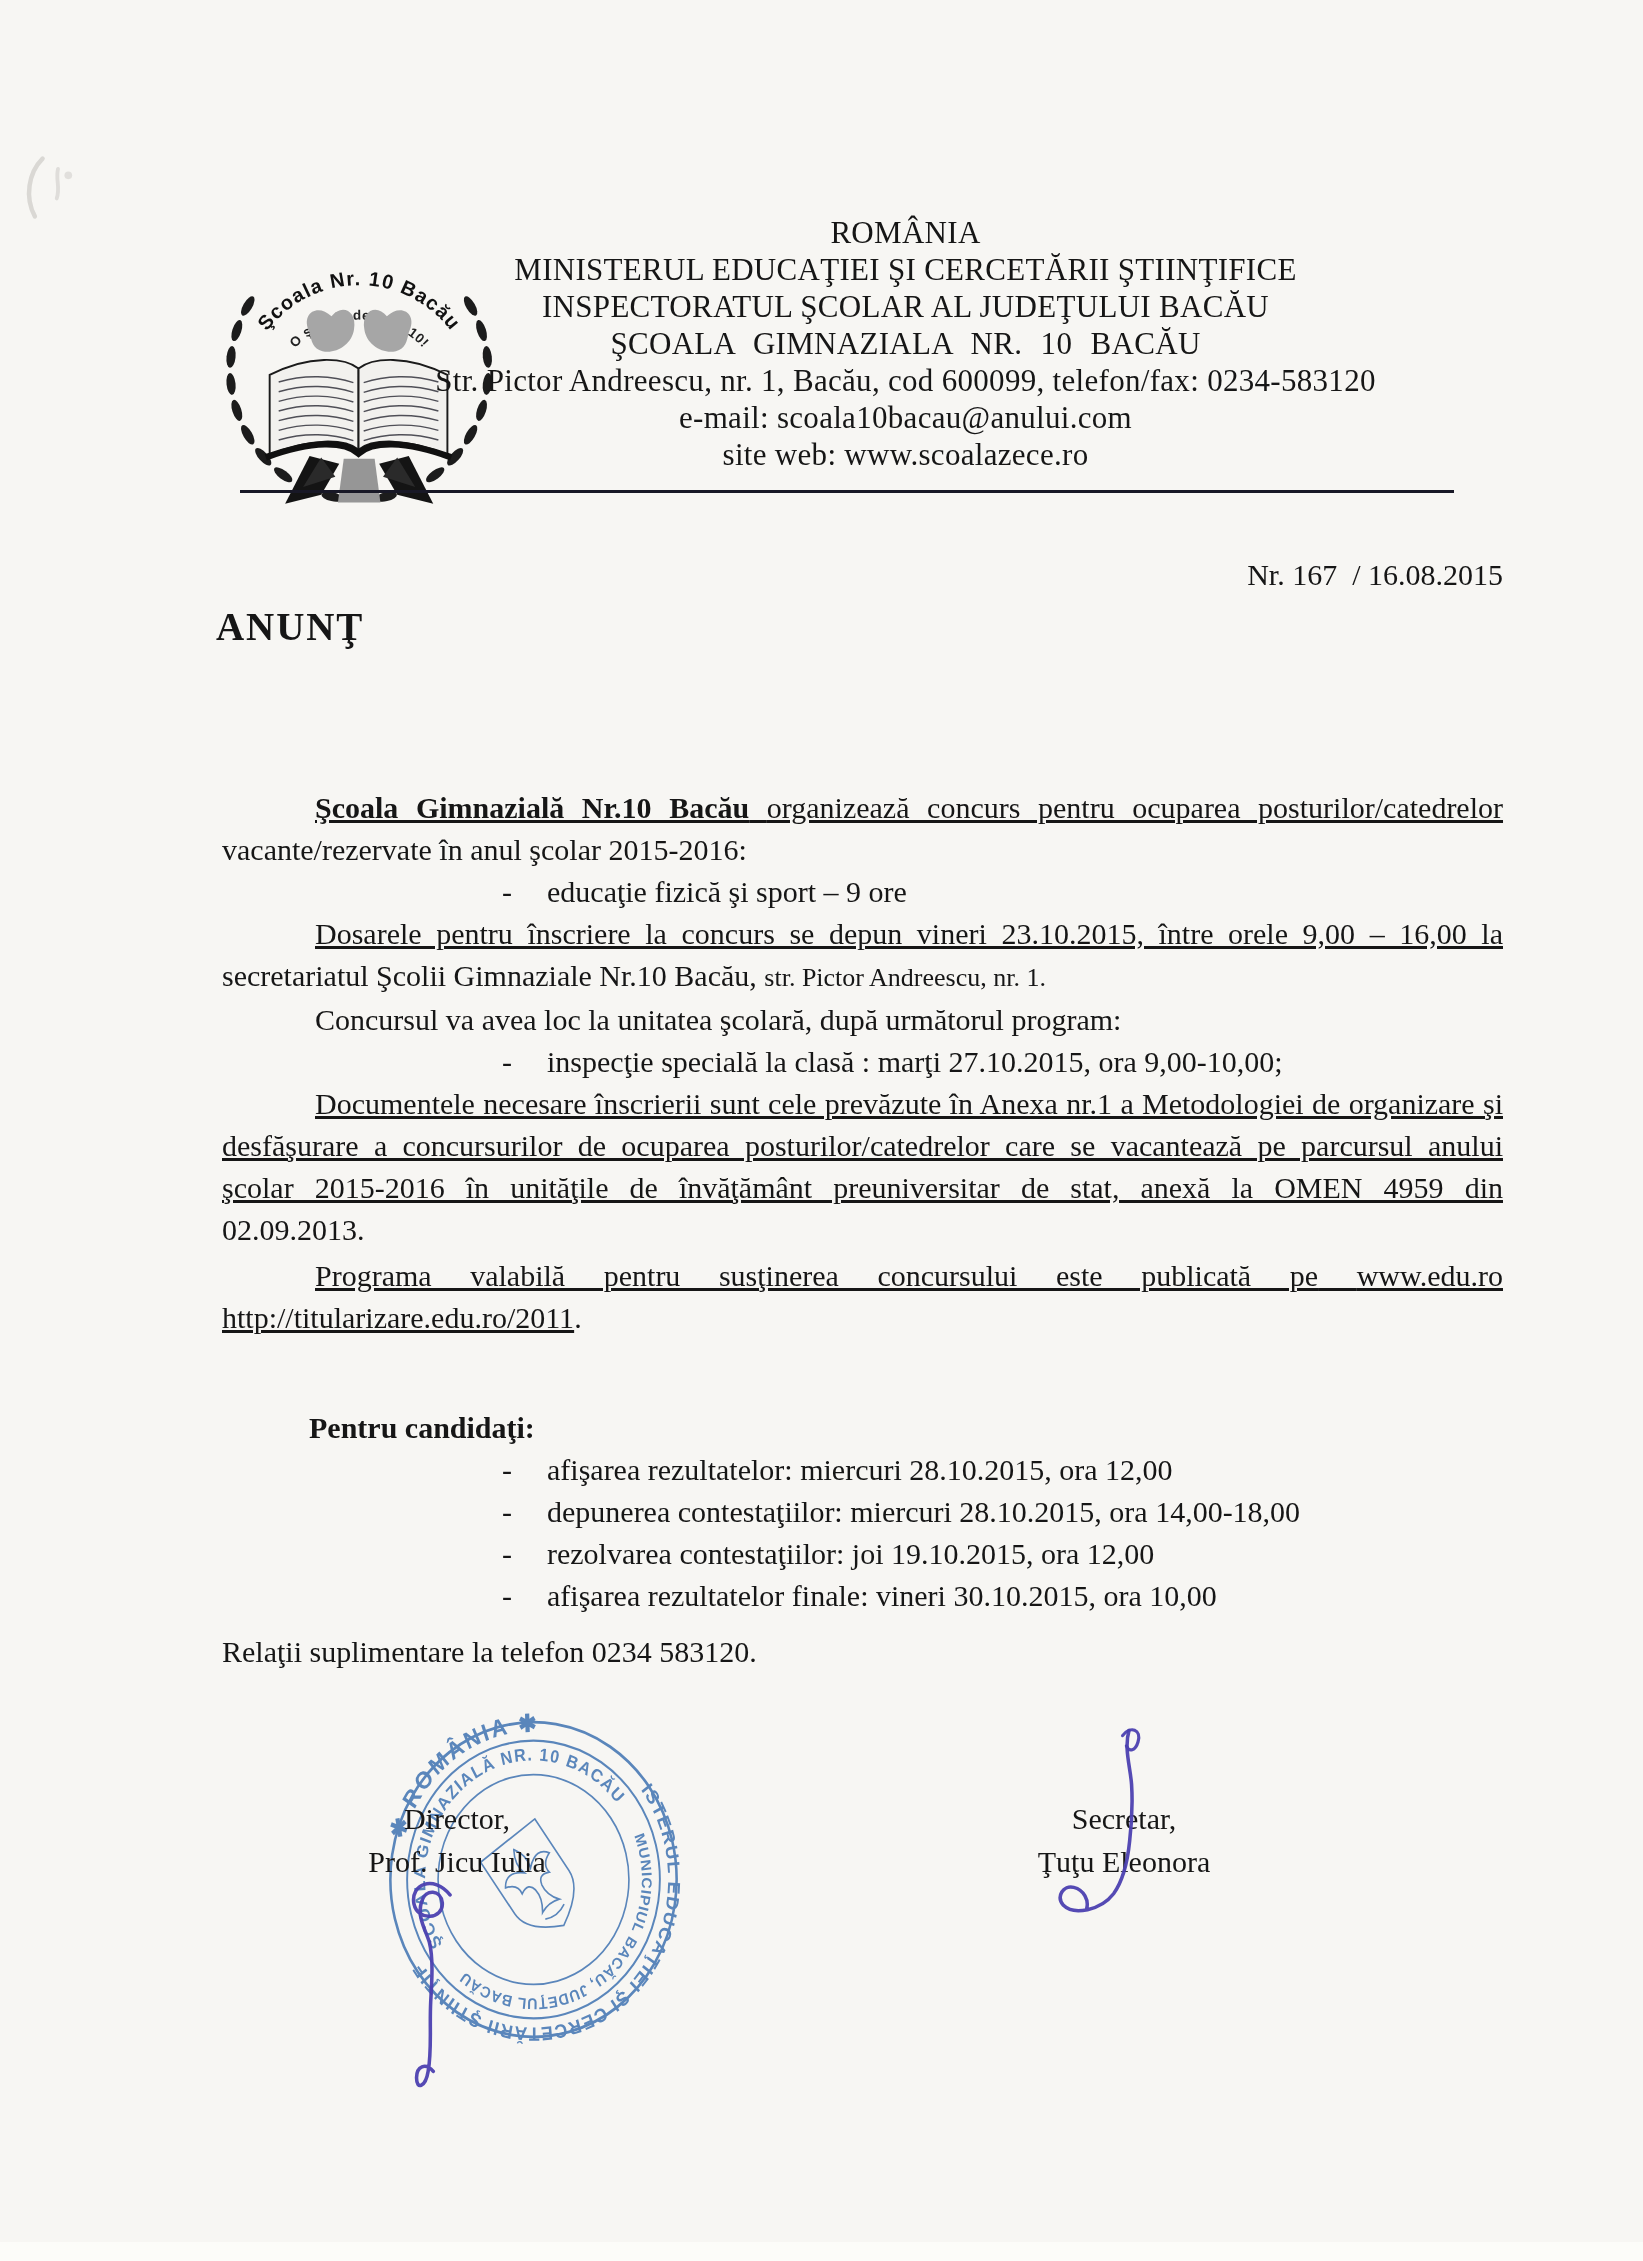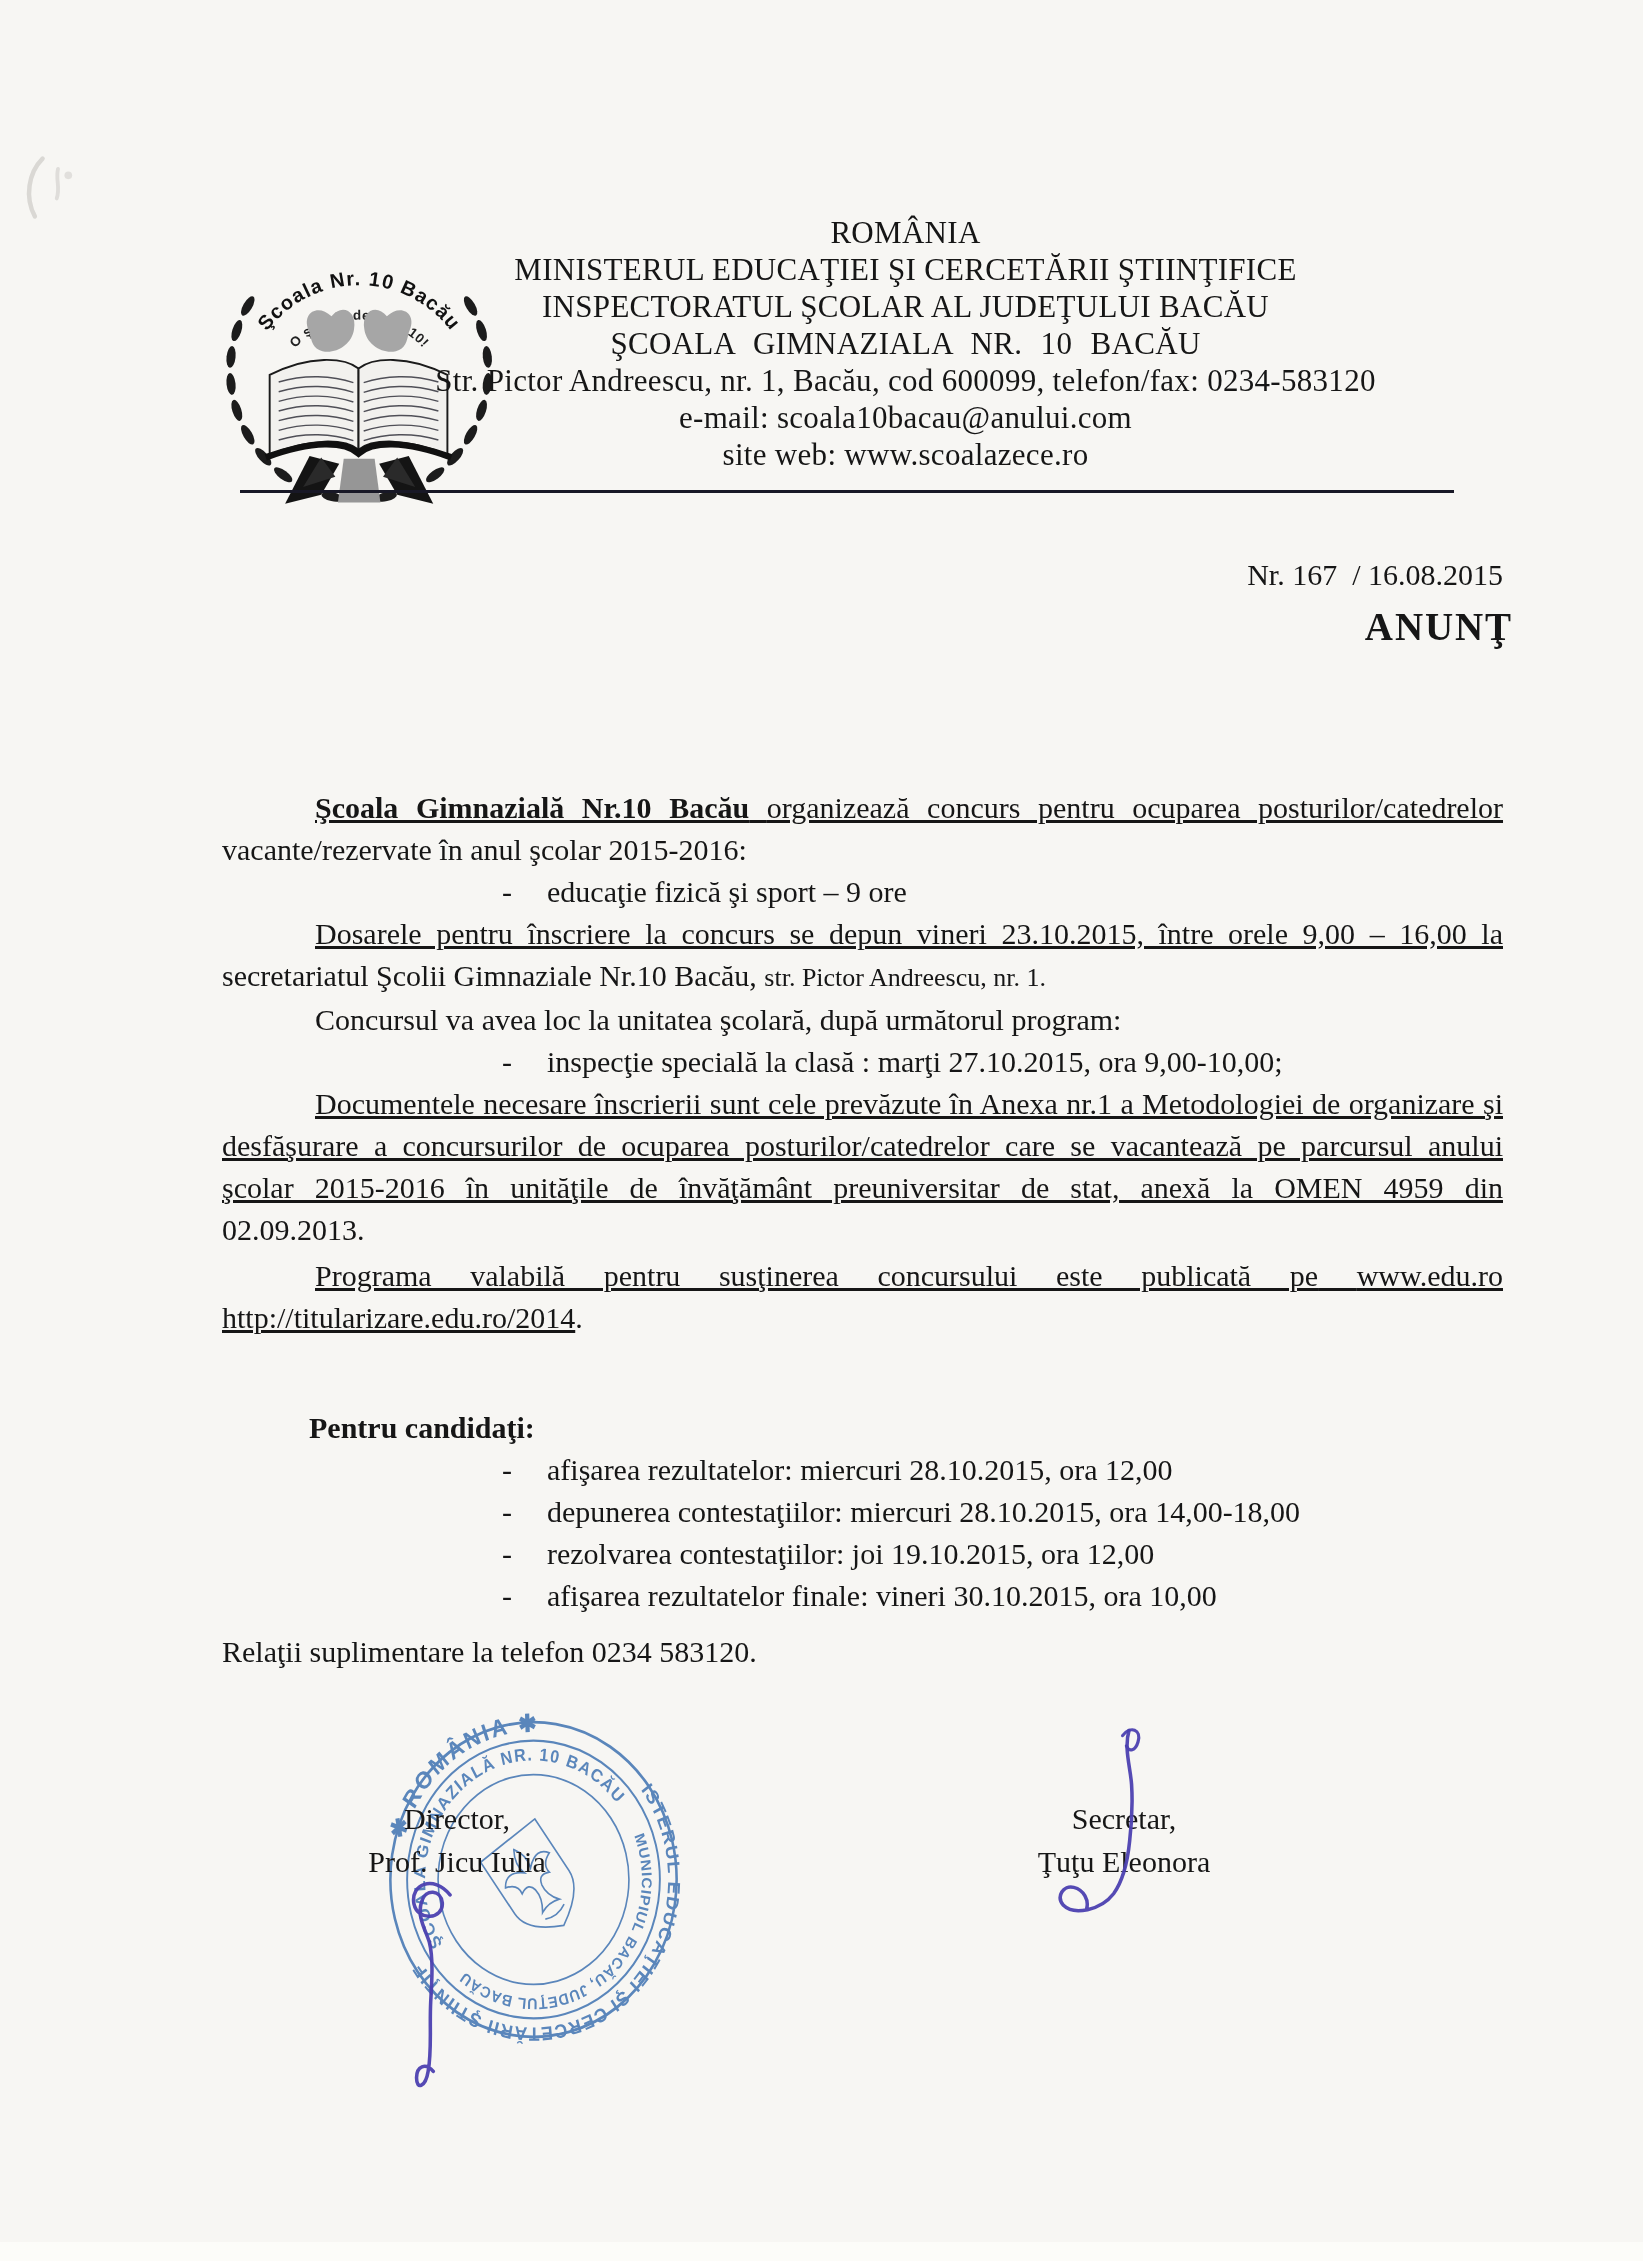--- a/index.html
+++ b/index.html
@@ -24,22 +24,22 @@
     letter-spacing:0.3px;
   }
   .lh-text .sp { word-spacing:10.3px; }
   .rule { position:absolute; left:240px; top:490px; width:1214px; height:3.2px; background:#181826; }
 
   .doc-number {
     position:absolute; left:222px; top:558px; width:1281px;
     text-align:right; font-size:30px; white-space:pre;
   }
   .title {
-    position:absolute; left:232px; top:604px; width:1281px;
-    text-align:right; font-weight:bold; font-size:39px; letter-spacing:1.9px;
+    position:absolute; left:216px; top:604px; width:1281px;
+    text-align:left; font-weight:bold; font-size:39px; letter-spacing:1.9px;
   }
 
   
   .bodytext {
     position:absolute; left:222px; top:787px; width:1281px;
     font-size:30px; line-height:42px; z-index:2;
   }
   .ln { min-height:42px; }
   .ind { padding-left:93px; }
   .just { text-align:justify; text-align-last:justify;text-decoration:underline; }
@@ -175,21 +175,21 @@
     <div class="ln ind">Concursul va avea loc la unitatea şcolară, după următorul program:</div>
 
     <div class="ln bullet"><span class="dash">-</span><span>inspecţie specială la clasă : marţi 27.10.2015, ora 9,00-10,00;</span></div>
 
     <div class="ln ind just">Documentele necesare înscrierii sunt cele prevăzute în Anexa nr.1 a Metodologiei de organizare şi</div>
     <div class="ln just">desfăşurare a concursurilor de ocuparea posturilor/catedrelor care se vacantează pe parcursul anului</div>
     <div class="ln just">şcolar 2015-2016 în unităţile de învăţământ preuniversitar de stat, anexă la OMEN 4959 din</div>
     <div class="ln">02.09.2013.</div>
 
     <div class="ln ind just m-prog"><span>Programa valabilă pentru susţinerea concursului este publicată pe</span> <span class="lnk">www.edu.ro</span></div>
-    <div class="ln"><span class="lnk">http://titularizare.edu.ro/2014</span><span>.</span></div>
+    <div class="ln"><span class="lnk">http://titularizare.edu.ro/2011</span><span>.</span></div>
 
     <div class="ln pc m-cand">Pentru candidaţi:</div>
 
     <div class="ln bullet"><span class="dash">-</span><span>afişarea rezultatelor: miercuri 28.10.2015, ora 12,00</span></div>
     <div class="ln bullet"><span class="dash">-</span><span>depunerea contestaţiilor: miercuri 28.10.2015, ora 14,00-18,00</span></div>
     <div class="ln bullet"><span class="dash">-</span><span>rezolvarea contestaţiilor: joi 19.10.2015, ora 12,00</span></div>
     <div class="ln bullet"><span class="dash">-</span><span>afişarea rezultatelor finale: vineri 30.10.2015, ora 10,00</span></div>
 
     <div class="ln m-rel">Relaţii suplimentare la telefon 0234 583120.</div>
   </div>

